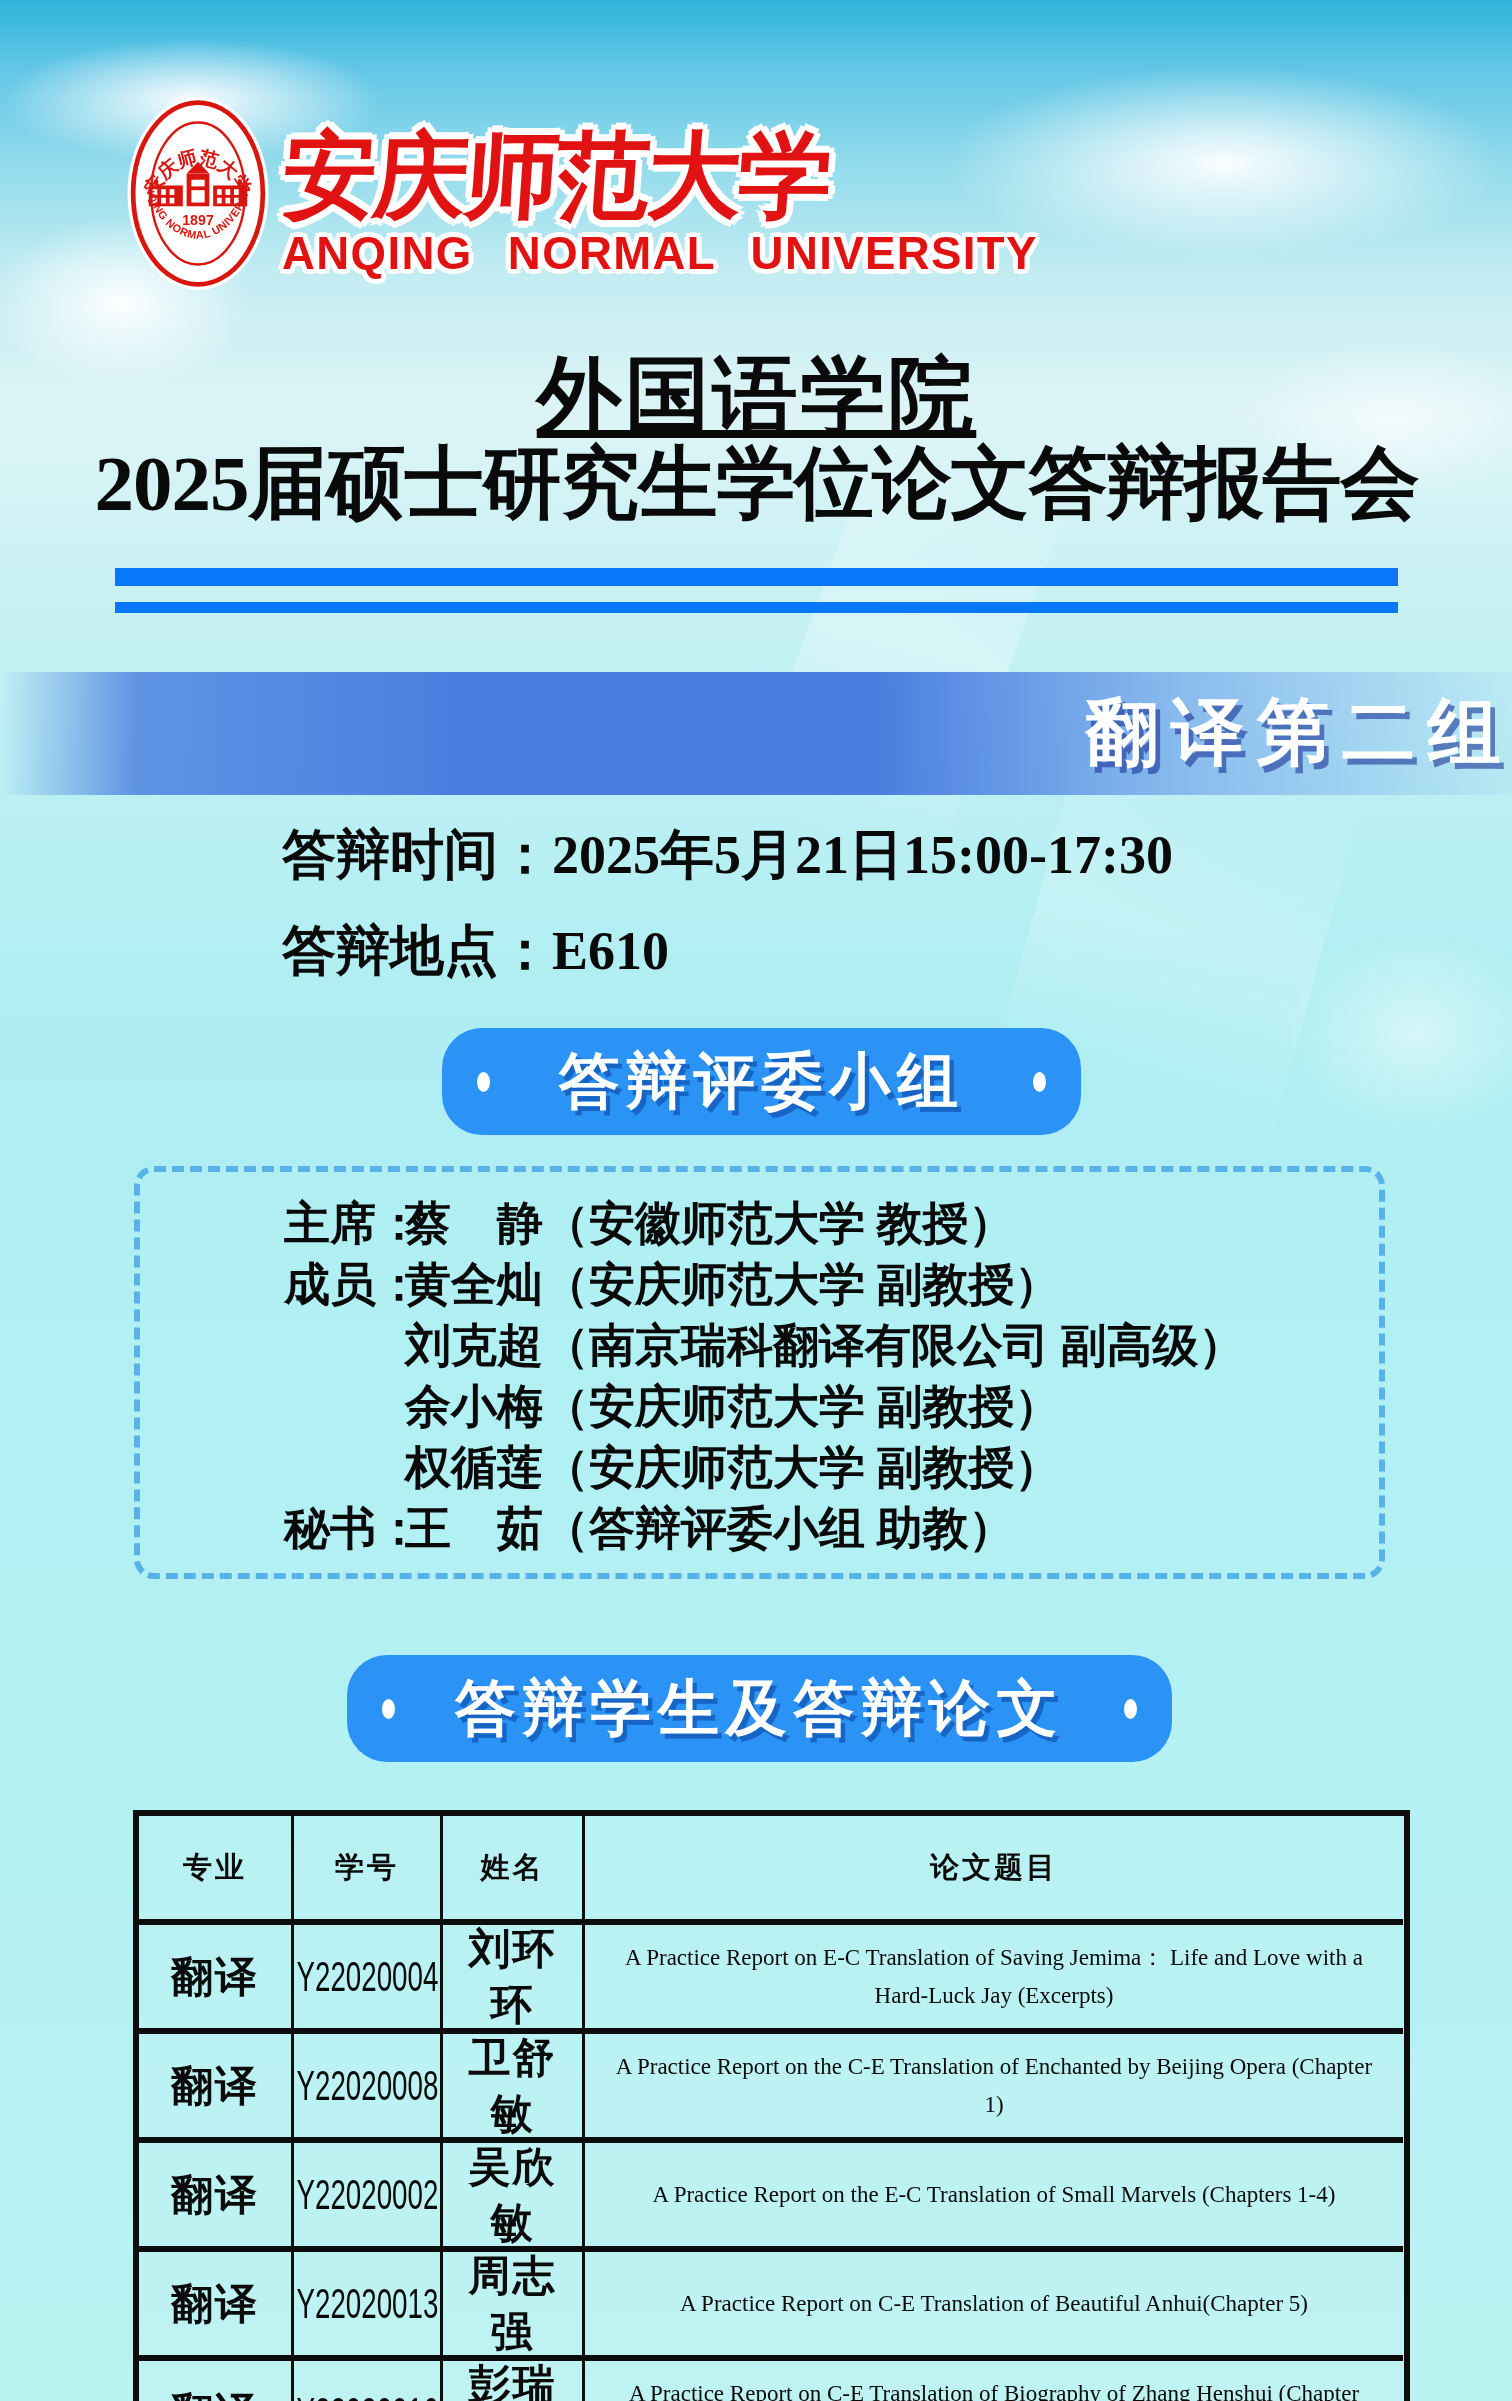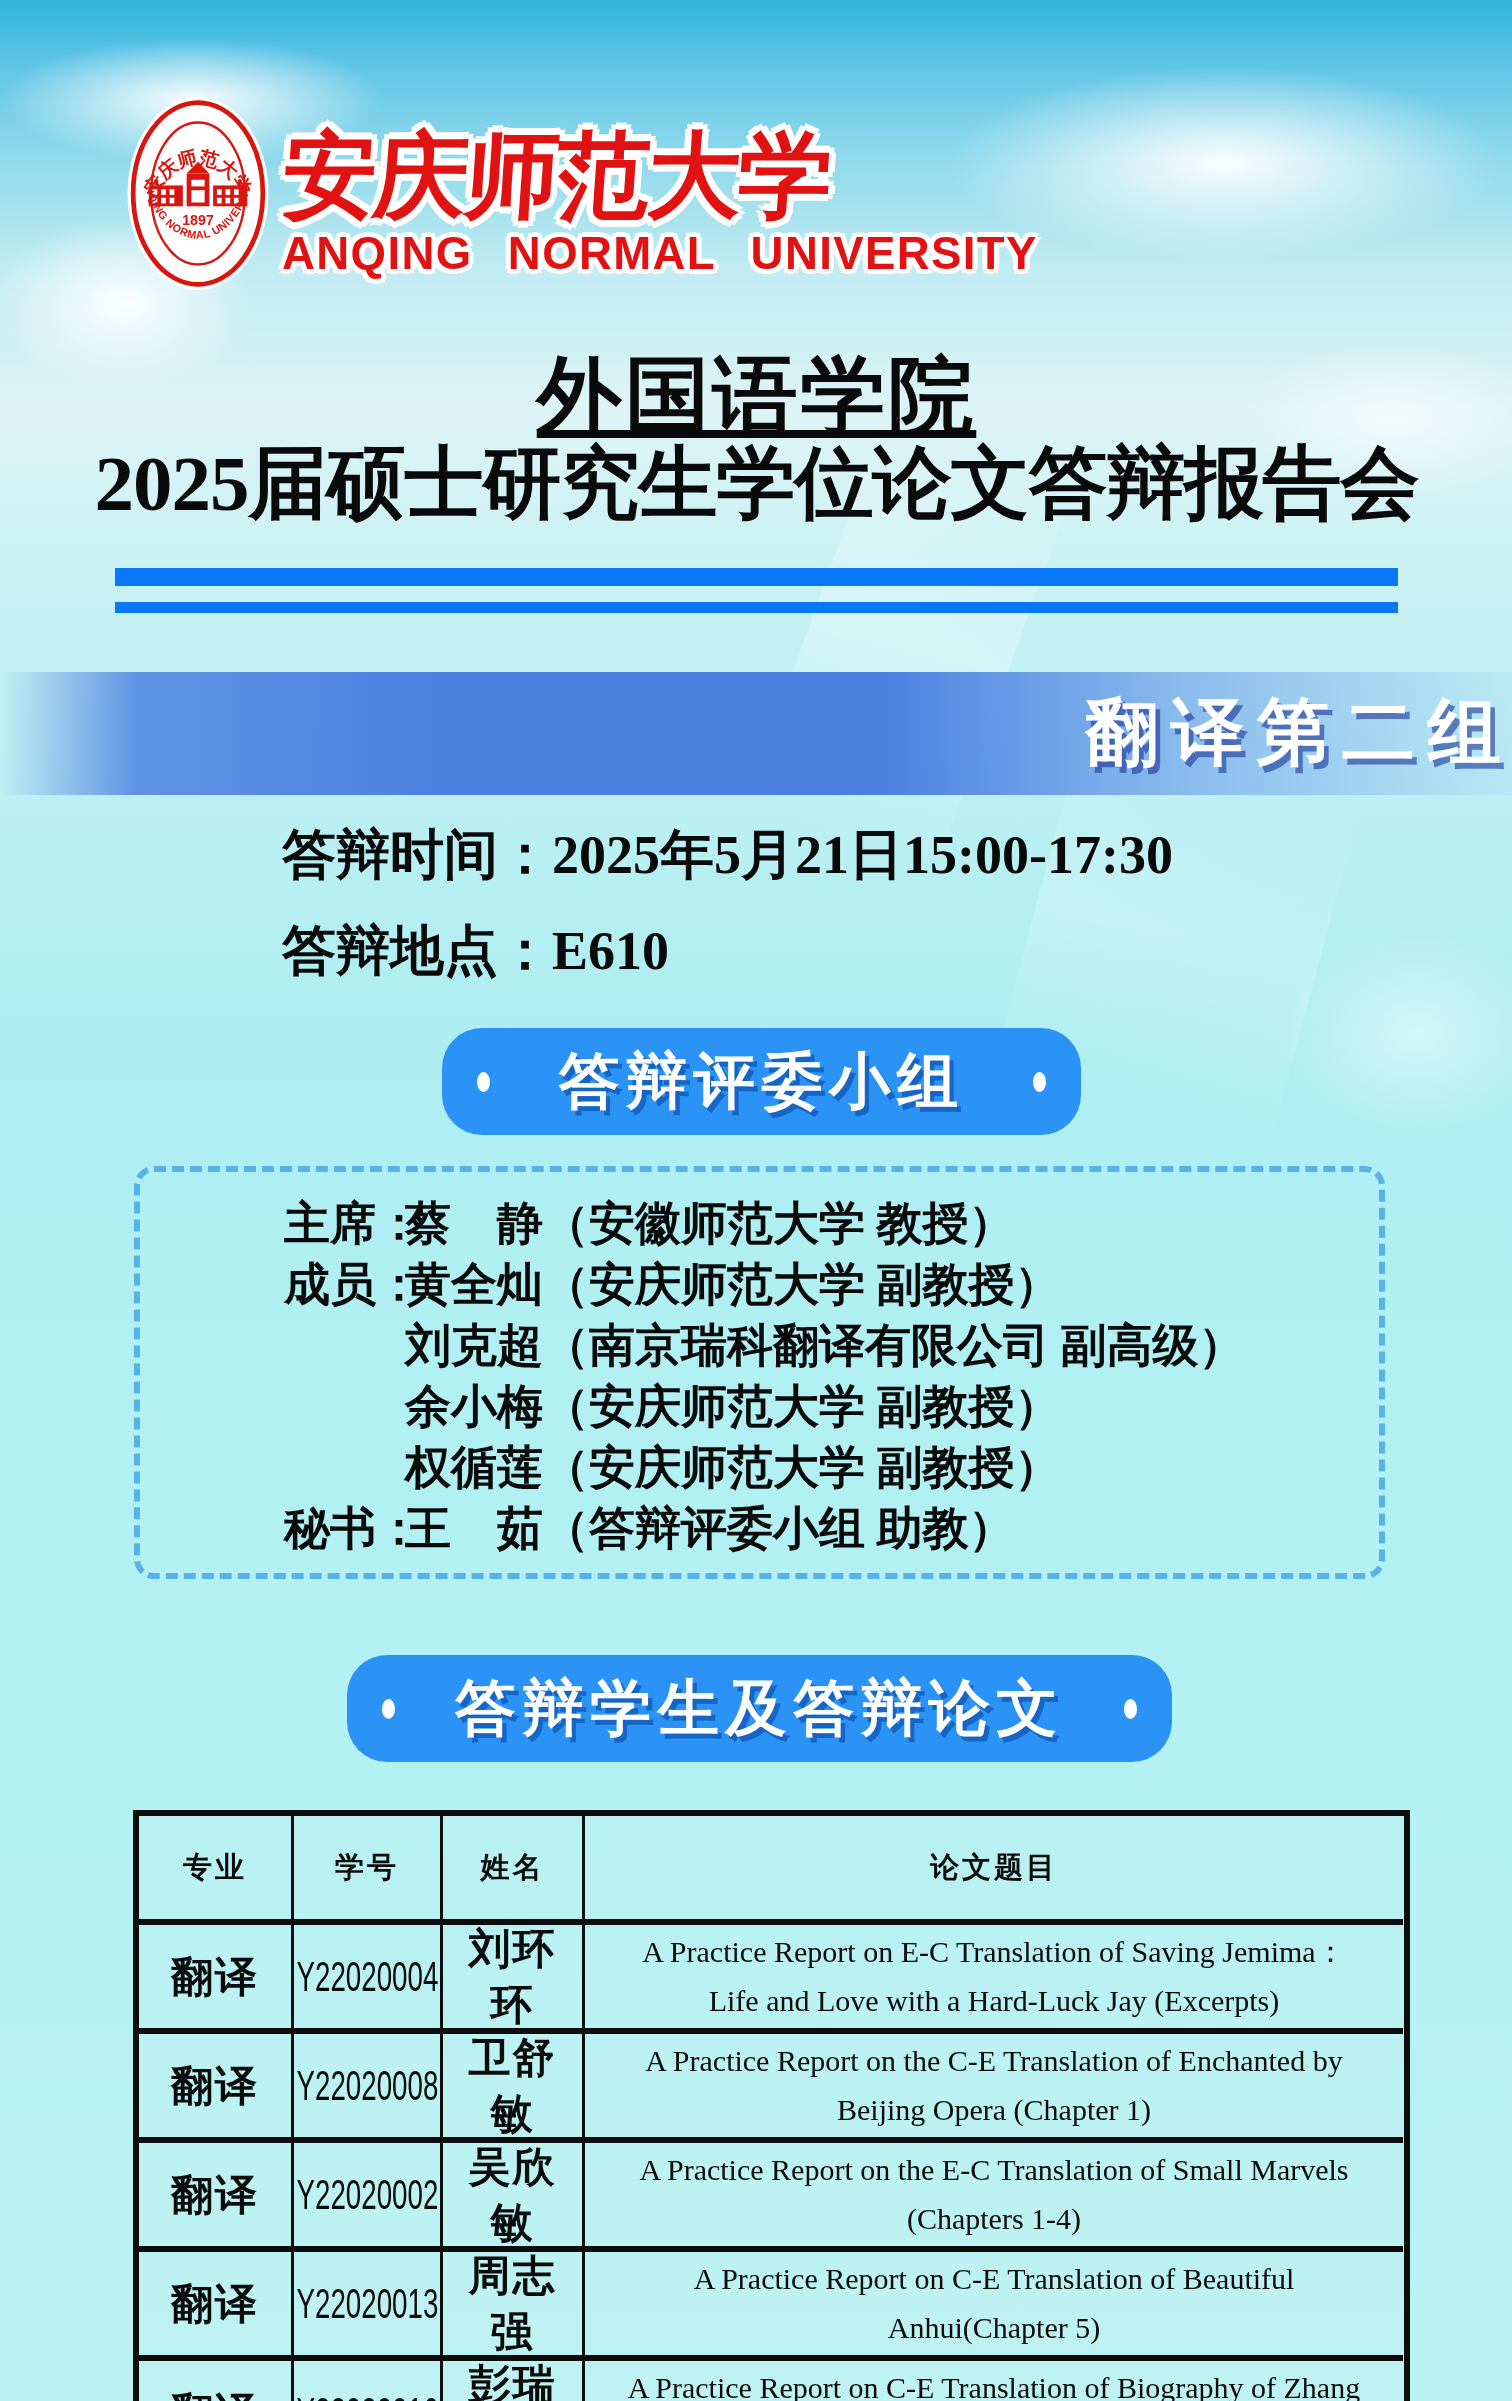--- a/index.html
+++ b/index.html
@@ -60,21 +60,21 @@
   
   .stu-table{position:absolute;left:133px;top:1810px;width:1265px;border:6.7px solid #0d0d0d;
     display:grid;grid-template-columns:155px 149px 142px 818px;grid-auto-rows:109px;background:rgba(255,255,255,.06);}
   .cell{border-right:3.8px solid #0d0d0d;border-bottom:6.2px solid #0d0d0d;display:flex;align-items:center;
     justify-content:center;text-align:center;color:#0b0b0b;box-sizing:border-box;padding:0 14.4px;}
   .cell.col4{border-right:none;padding:0 30px;}
   .cell.hdr{font-size:29px;font-weight:bold;letter-spacing:2.9px;}
   .cell.cn{font-size:42px;font-weight:bold;letter-spacing:1.9px;}
   .cell.num{font-family:"Liberation Sans",sans-serif;font-size:42px;white-space:nowrap;padding:0;text-align:center;}
   .cell.num span{display:inline-block;transform:scaleX(.66);}
-  .cell.thesis{font-size:30px;line-height:1.62;font-weight:normal;}
+  .cell.thesis{font-size:23px;line-height:1.62;font-weight:normal;}
 </style>
 </head>
 <body>
 
 <div id="poster">
 
   <div class="cloud" style="left:-72px;top:14.4px;width:528px;height:173px;"></div>
   <div class="cloud" style="left:840px;top:29px;width:768px;height:269px;"></div>
   <div class="cloud" style="left:-58px;top:183px;width:360px;height:240px;"></div>
   <div class="cloud" style="left:1177px;top:312px;width:432px;height:216px;opacity:.7;"></div>

